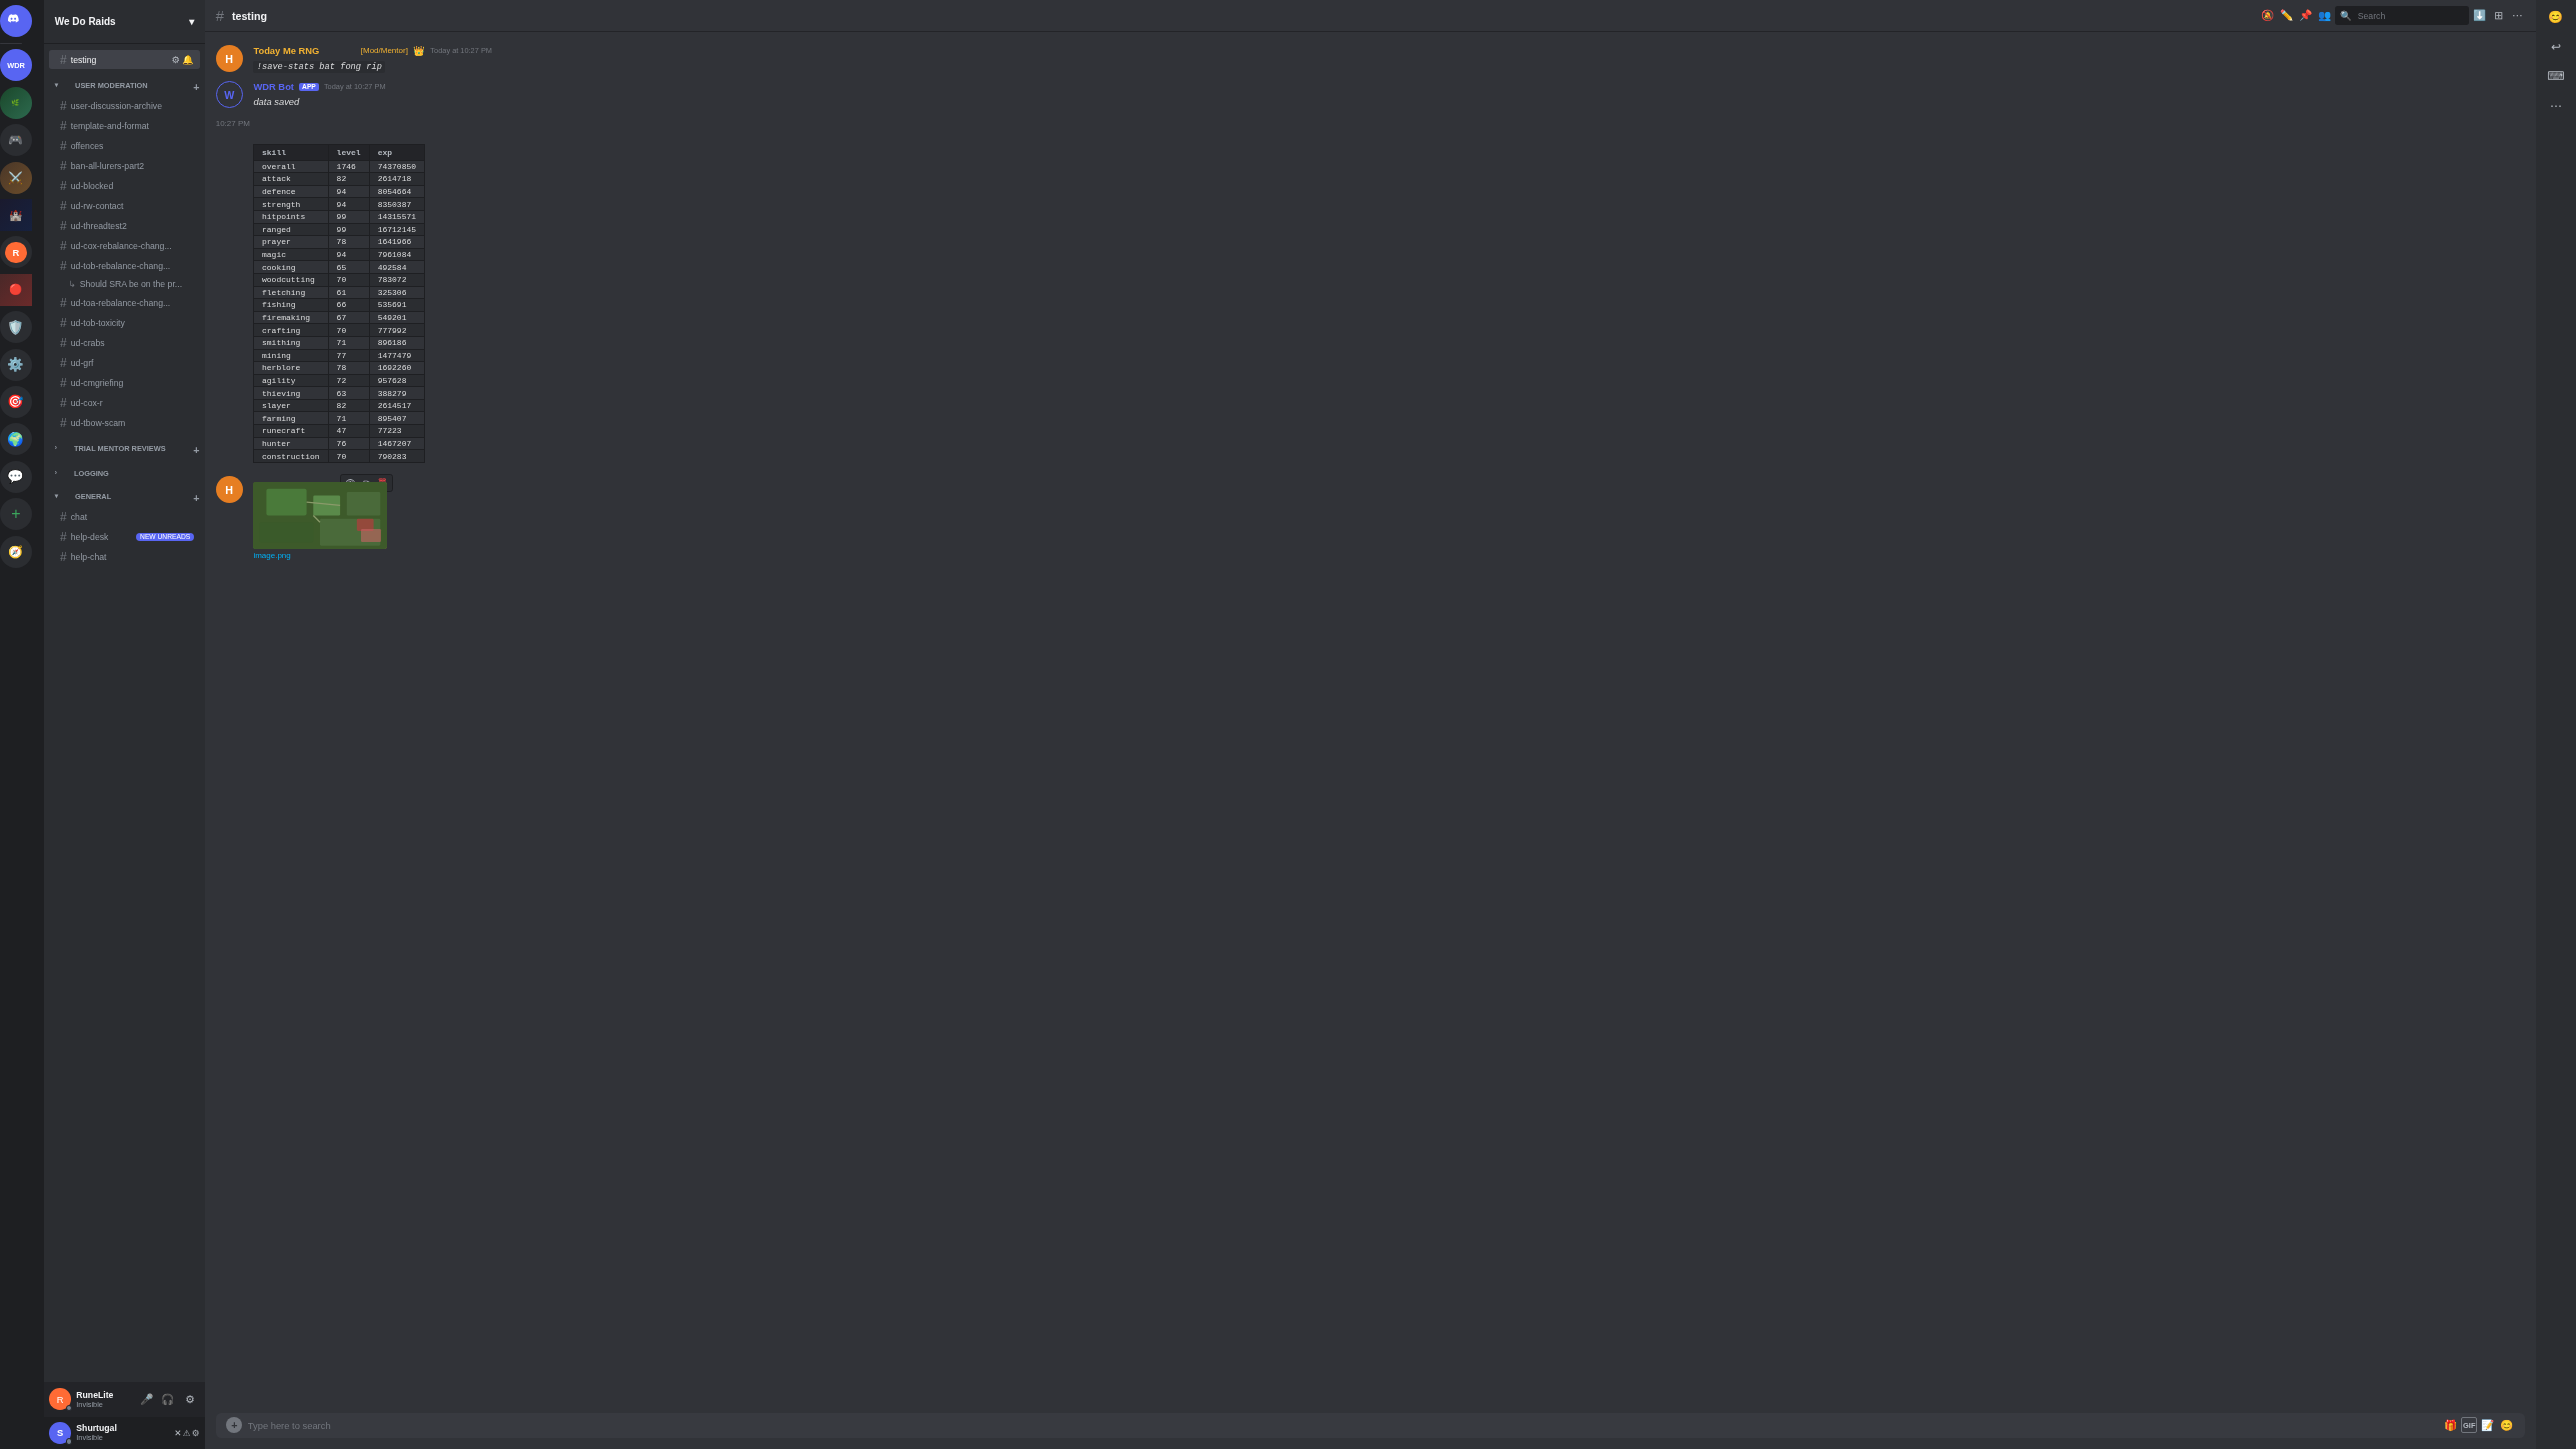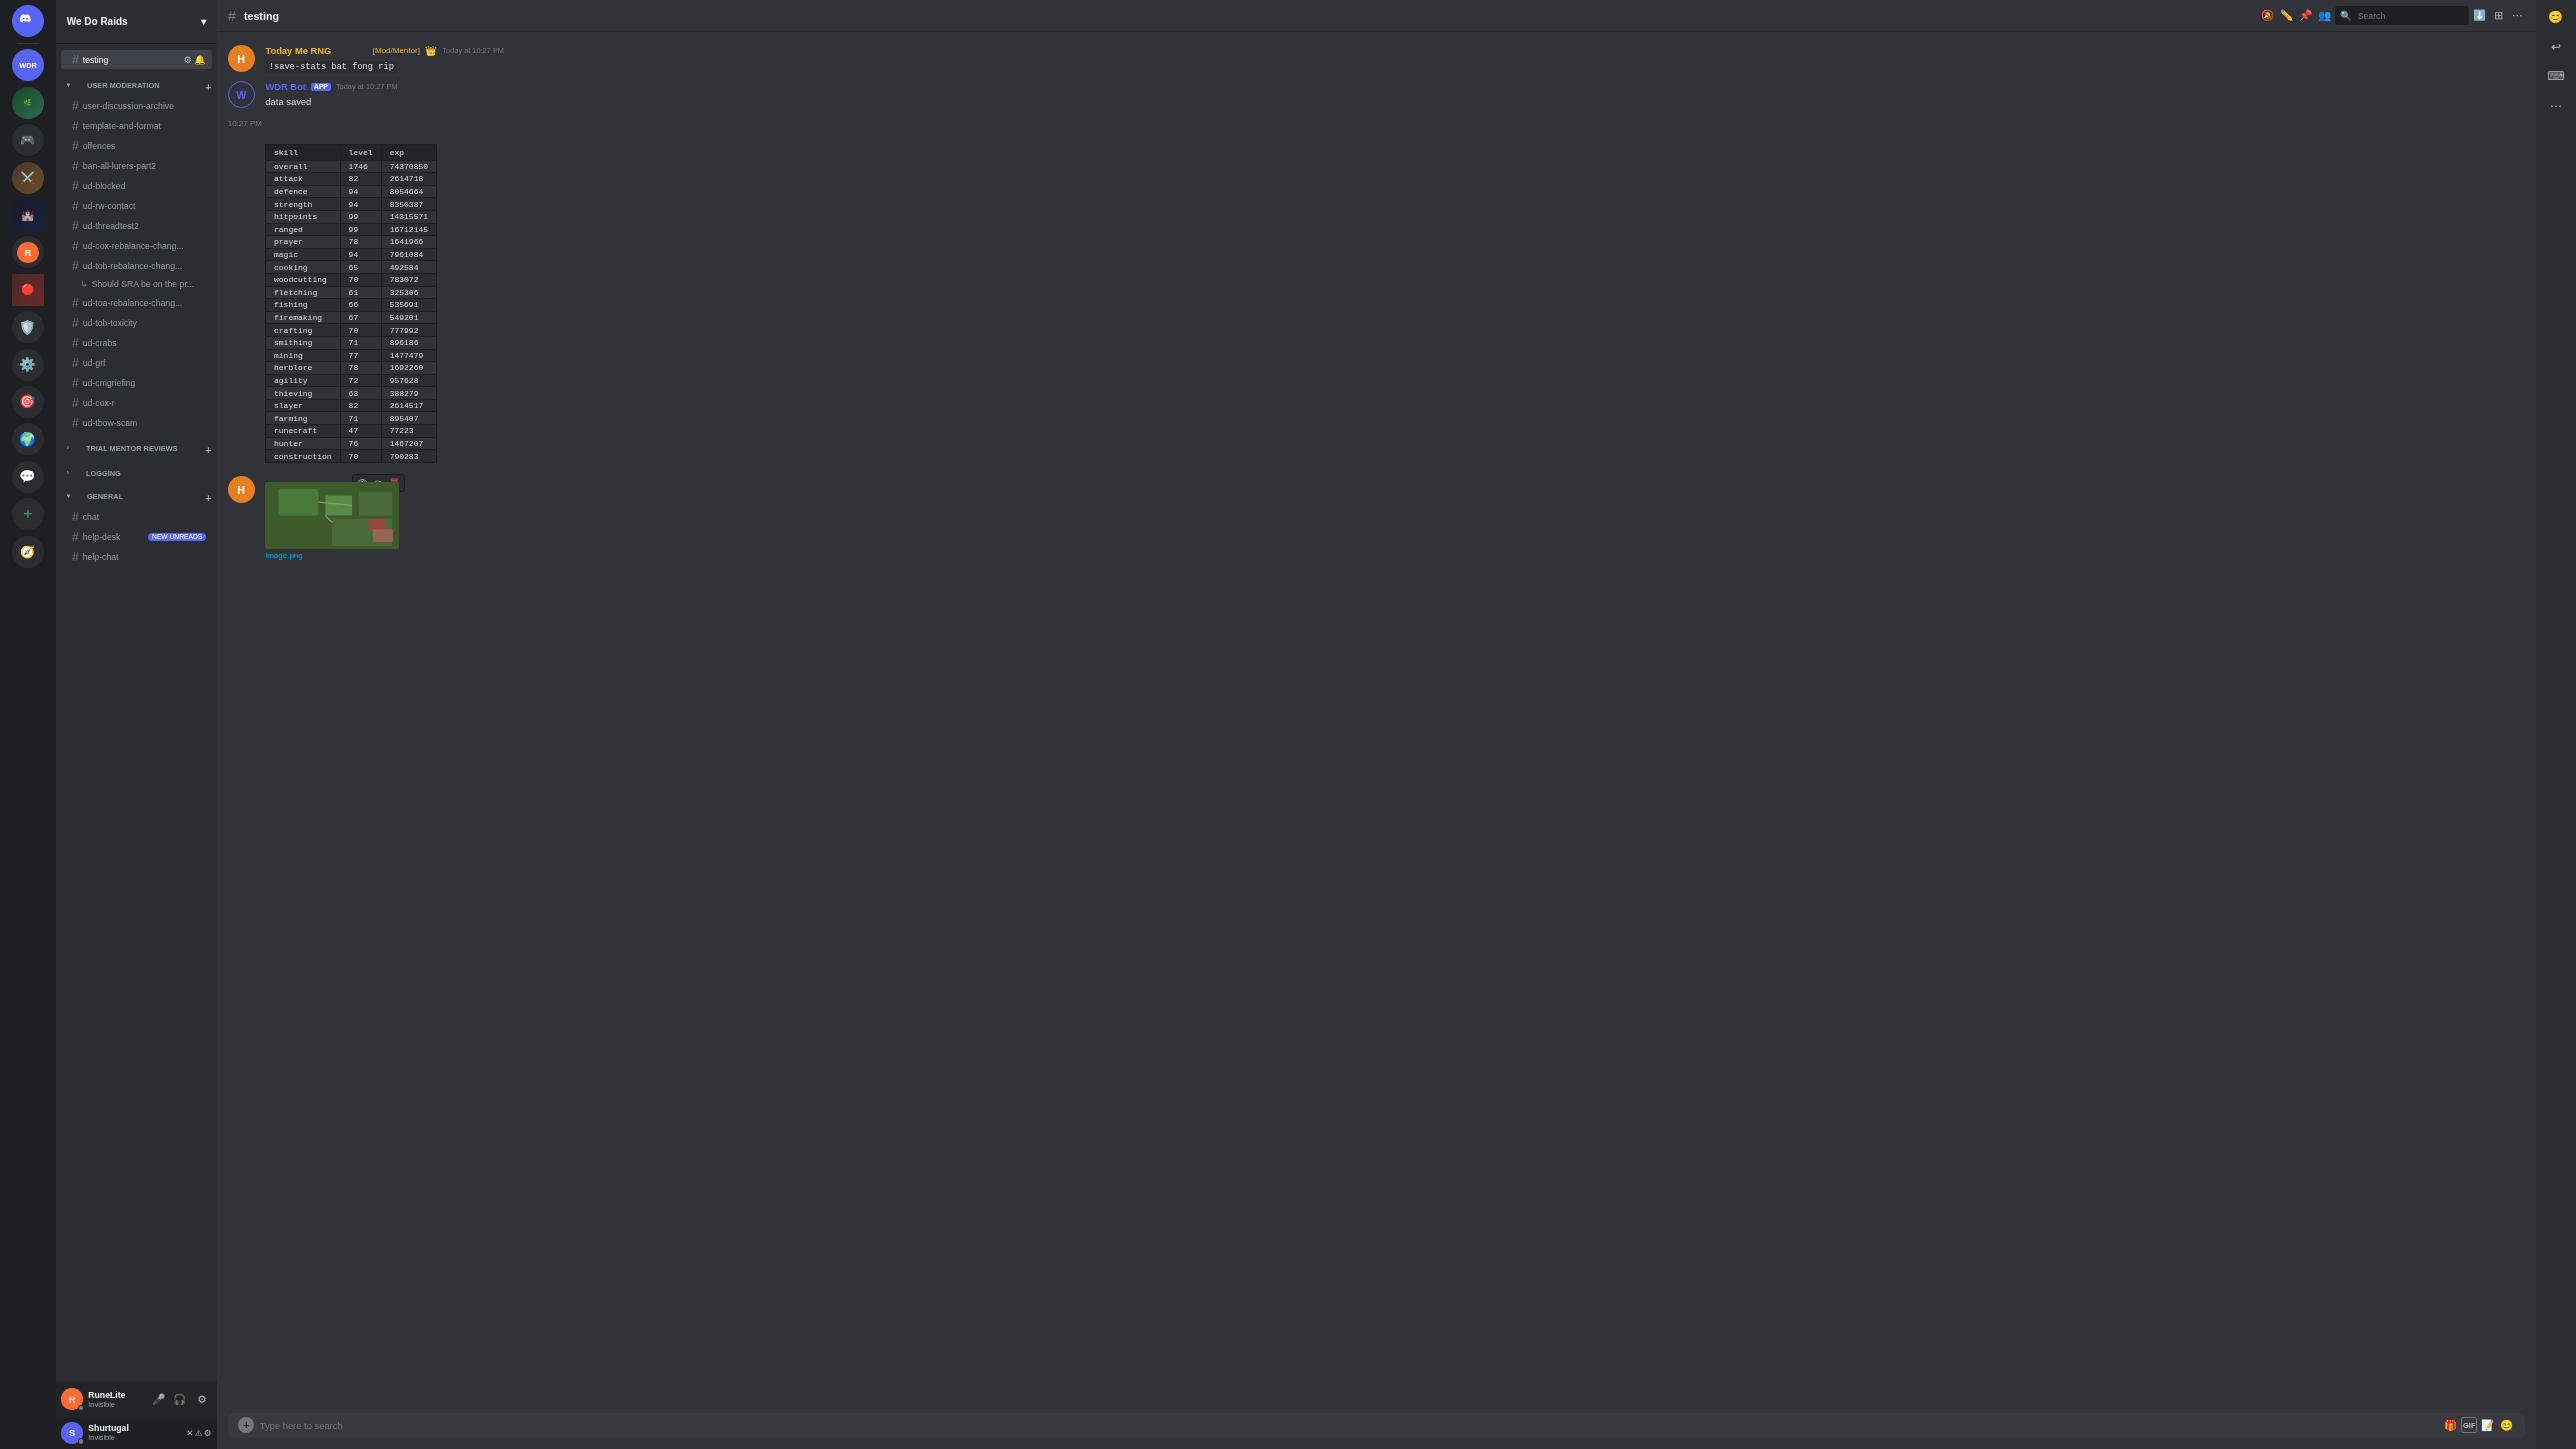--- a/index.html
+++ b/index.html
@@ -8,25 +8,24 @@
       background: #1e1f22;
       color: #dcddde;
       display: flex;
       height: 100vh;
       overflow: hidden;
       font-size: 9.4px;
     }
 
     
     .server-sidebar {
-      width: 56px;
+      width: 44px;
       background: #1e1f22;
       display: flex;
       flex-direction: column;
-      align-items: center;
       padding: 5.4px 0;
       gap: 5.4px;
       overflow-y: auto;
       flex-shrink: 0;
     }
     .server-icon {
       width: 32px;
       height: 32px;
       border-radius: 50%;
       background: #313338;
@@ -211,21 +210,21 @@
       display: flex;
       align-items: center;
       justify-content: center;
       font-size: 10.7px;
       font-weight: 700;
     }
     .message-content { flex: 1; }
     .message-header { display: flex; align-items: center; gap: 5.4px; margin-bottom: 2.7px; }
     .message-author { font-weight: 600; font-size: 9.4px; }
     .message-time { font-size: 7.4px; color: #72767d; }
-    .message-text { font-size: 9.4px; color: #dcddde; line-height: 1.4; }
+    .message-text { font-size: 9.4px; color: #dcddde; line-height: 1.4; font-style: italic; }
     .bot-badge {
       background: #5865f2;
       color: white;
       font-size: 6.7px;
       font-weight: 700;
       padding: 0.7px 2.7px;
       border-radius: 2px;
     }
     .timestamp-divider {
       text-align: left;

